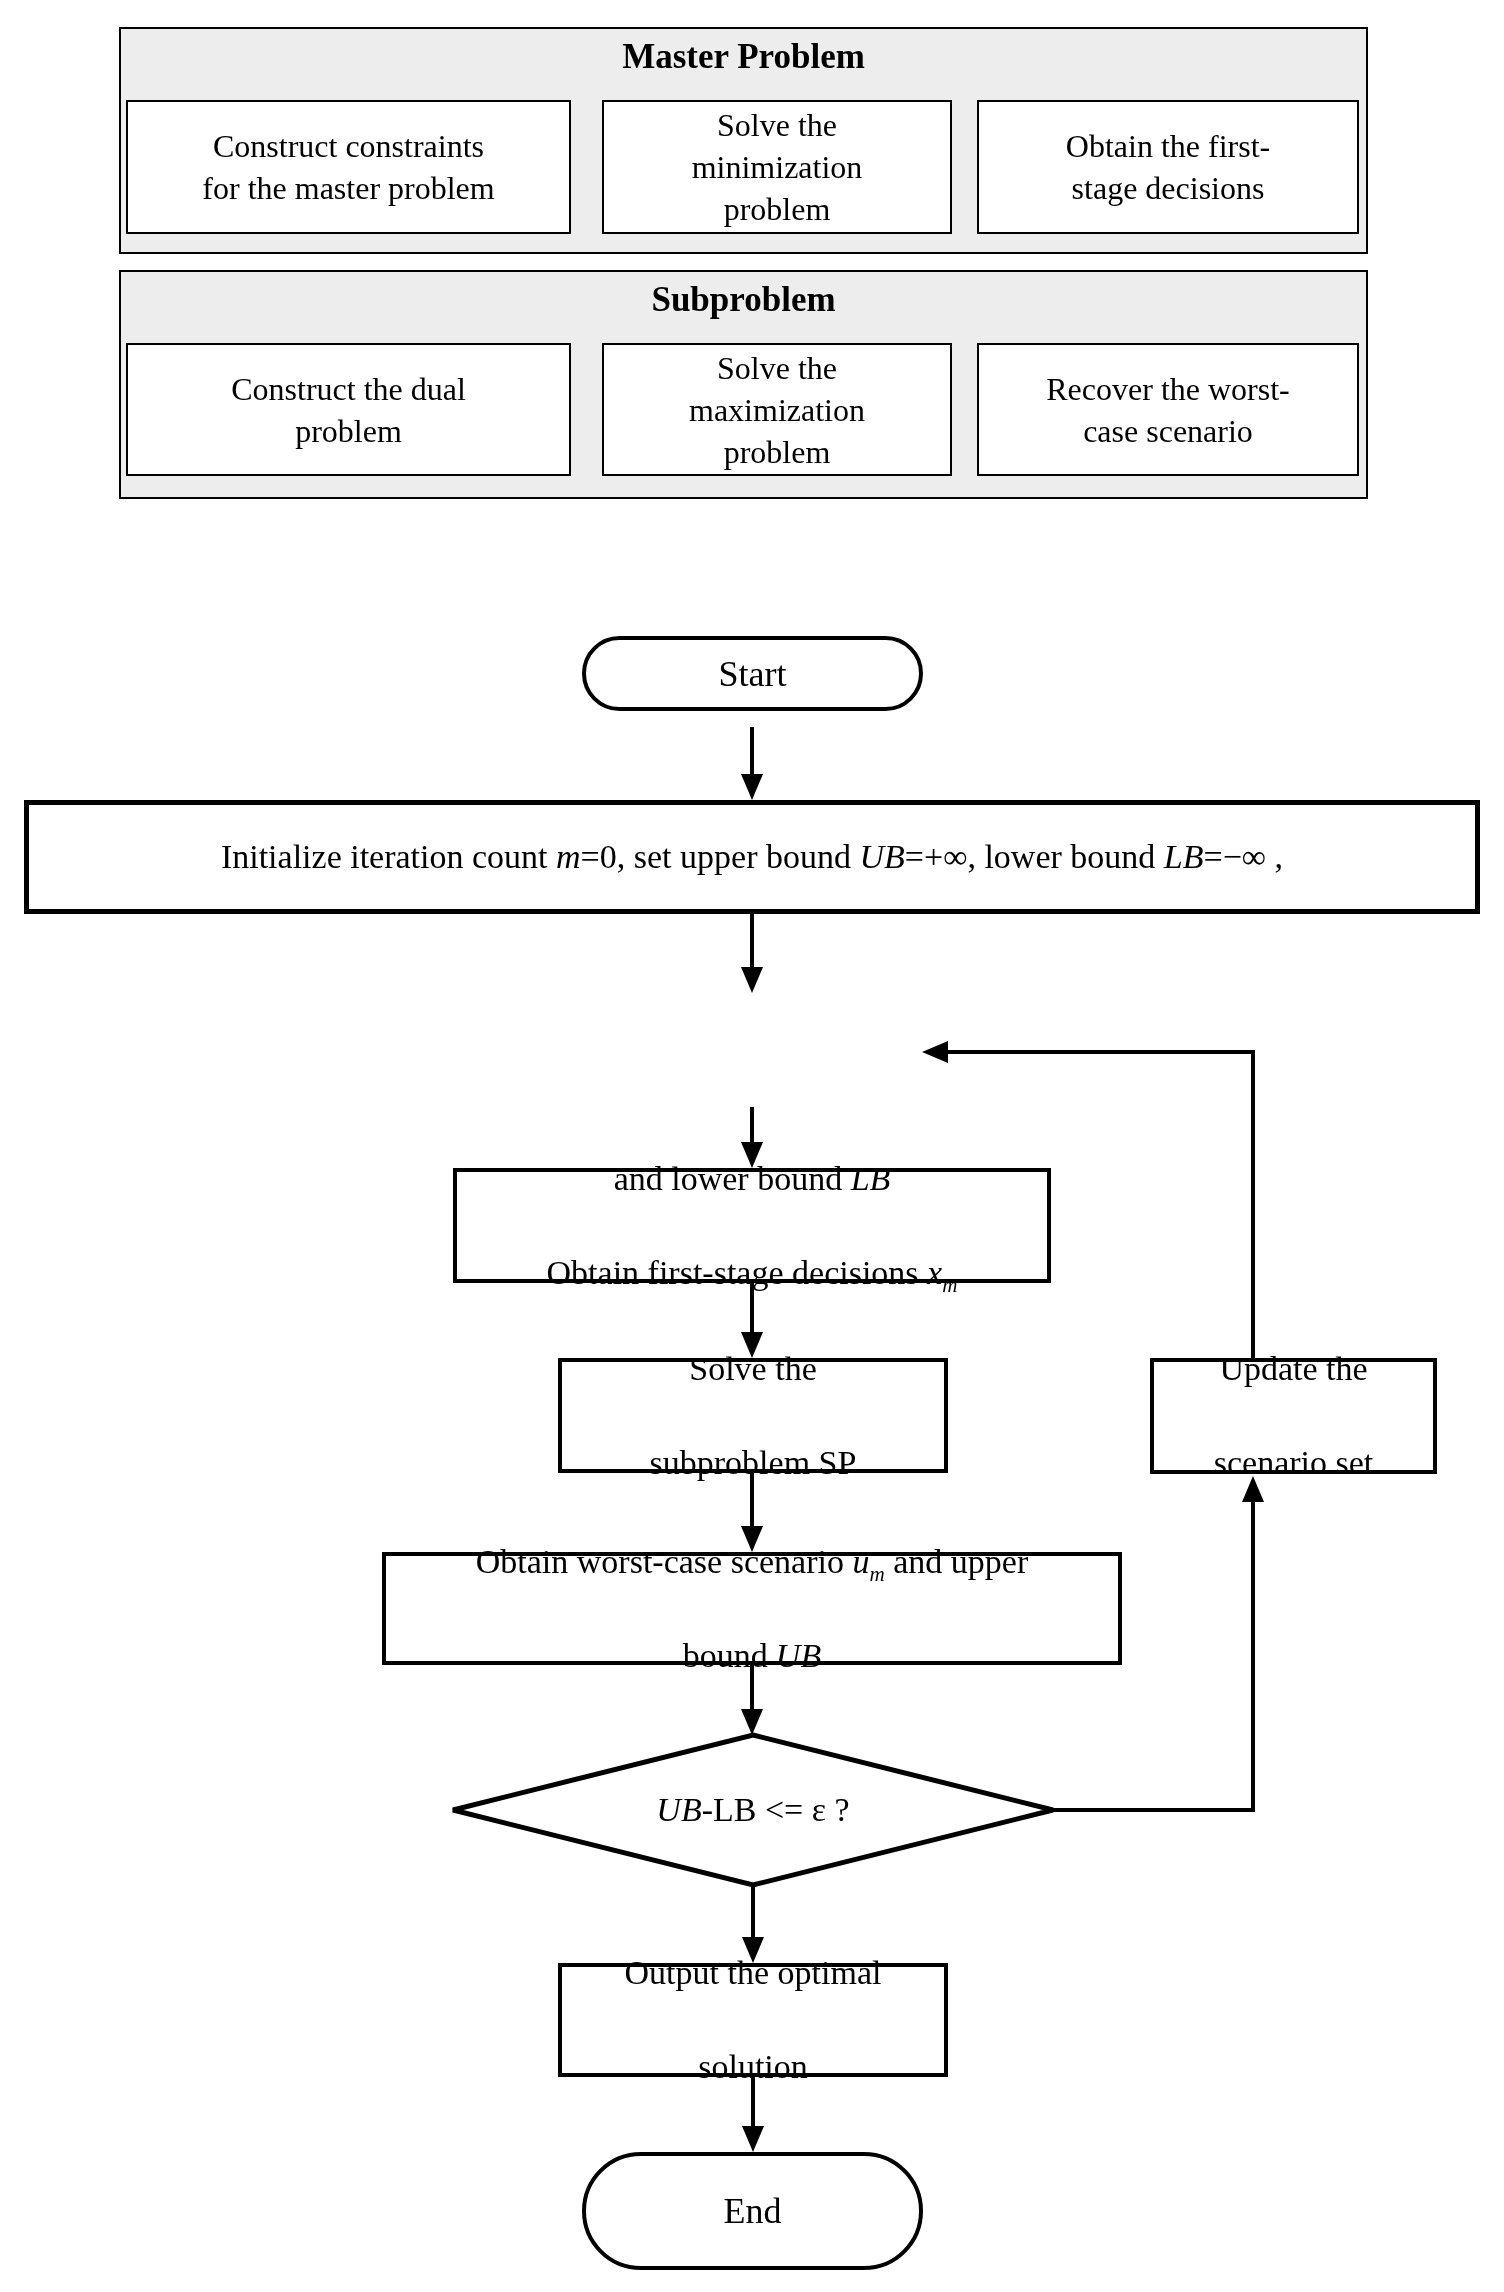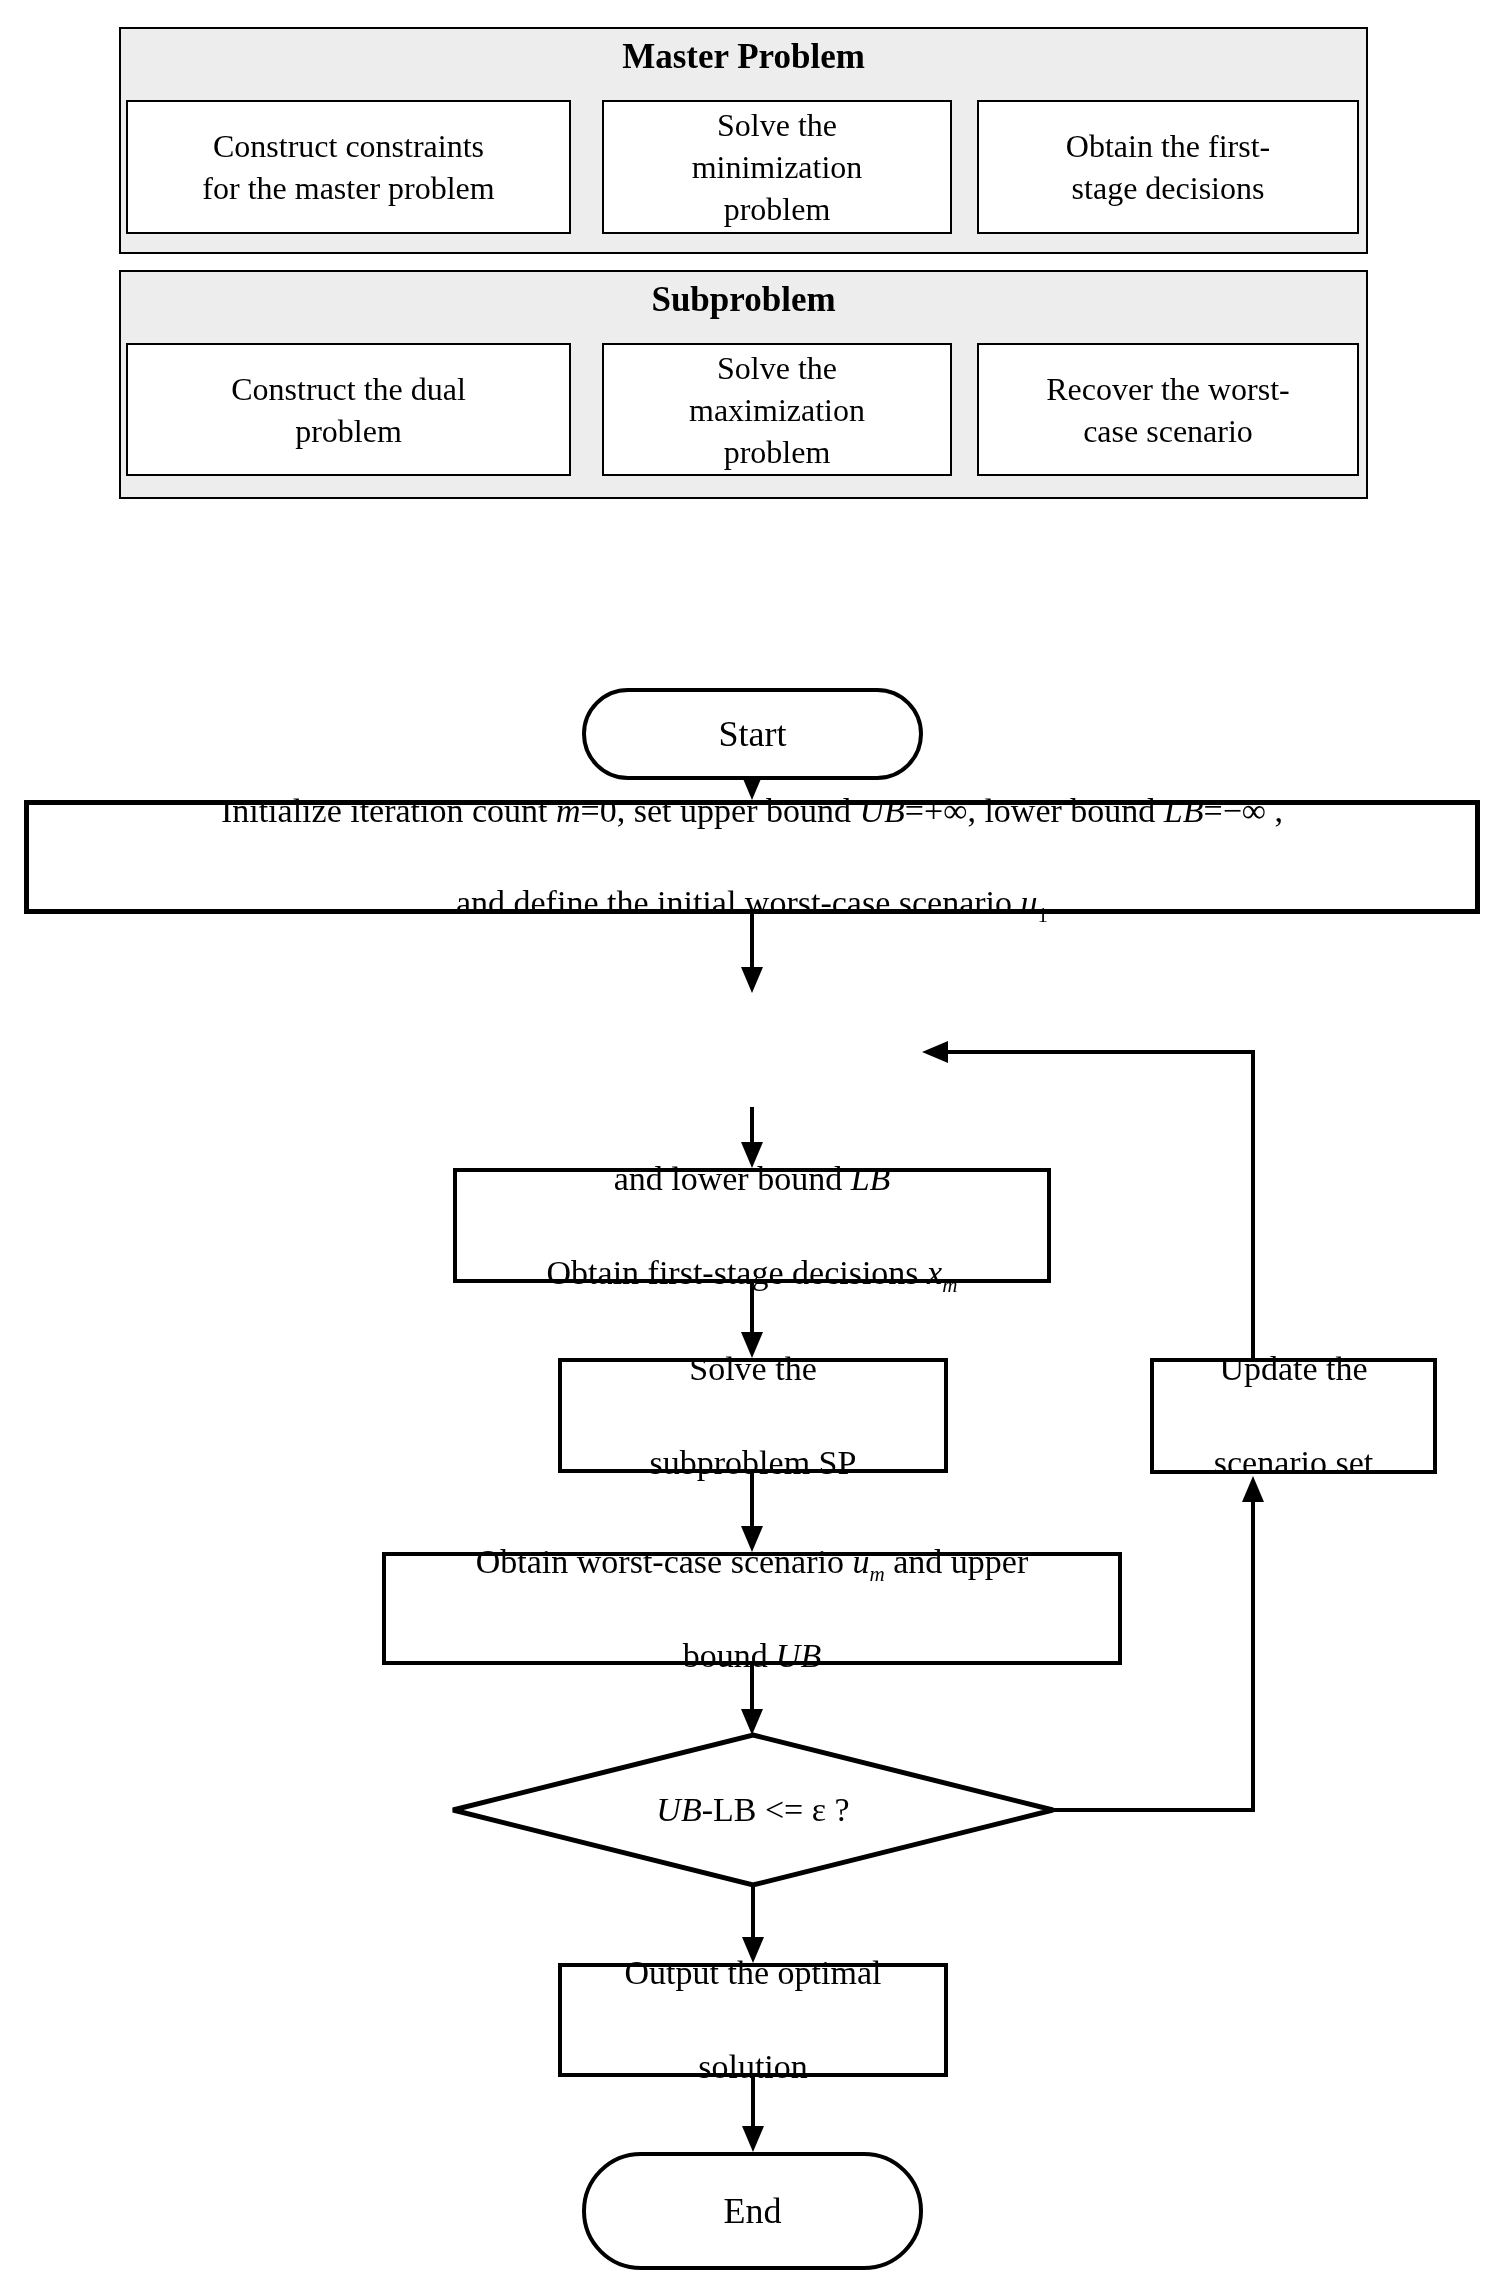--- a/index.html
+++ b/index.html
@@ -35,21 +35,21 @@
   .flowbox{
     background:#fff;border:4px solid #000;
     display:flex;flex-direction:column;justify-content:center;align-items:center;
     text-align:center;font-size:34px;line-height:52px;gap:42px;
   }
   .terminal{
     background:#fff;border:4px solid #000;border-radius:999px;
     display:flex;justify-content:center;align-items:center;
     text-align:center;font-size:36px;
   }
-  .n-start{left:582px;top:688px;width:341px;height:92px;}
+  .n-start{left:582px;top:636px;width:341px;height:75px;}
   .n-init{left:24px;top:800px;width:1456px;height:114px;border-width:5px;line-height:50px;}
   .n-master{left:585px;top:993px;width:335px;height:114px;}
   .n-decisions{left:453px;top:1168px;width:598px;height:115px;}
   .n-sp{left:558px;top:1358px;width:390px;height:115px;}
   .n-worstcase{left:382px;top:1552px;width:740px;height:113px;}
   .n-update{left:1110px;top:1358px;width:287px;height:116px;margin-left:40px;}
   .n-output{left:558px;top:1963px;width:390px;height:114px;}
   .n-end{left:582px;top:2152px;width:341px;height:118px;}
   .n-decision-label{
     left:553px;top:1788px;width:400px;text-align:center;
@@ -128,21 +128,20 @@
       <div>case scenario</div>
     </div>
   </div>
 
   <div class="node terminal n-start">
     <span>Start</span>
   </div>
 
   <div class="node flowbox n-init">
     <div><span>Initialize iteration count </span><span class="it">m</span><span>=0, set upper bound </span><span class="it">UB</span><span>=+∞, lower bound </span><span class="it">LB</span><span>=−∞ ,</span></div>
-    <div><span>and define the initial worst-case scenario </span><span class="it">u</span><sub>1</sub></div>
   </div>
 
 
   <div class="node flowbox n-decisions">
     <div><span>and lower bound </span><span class="it">LB</span></div>
     <div><span>Obtain first-stage decisions </span><span class="it">x</span><sub class="it">m</sub></div>
   </div>
 
   <div class="node flowbox n-sp">
     <div>Solve the</div>

